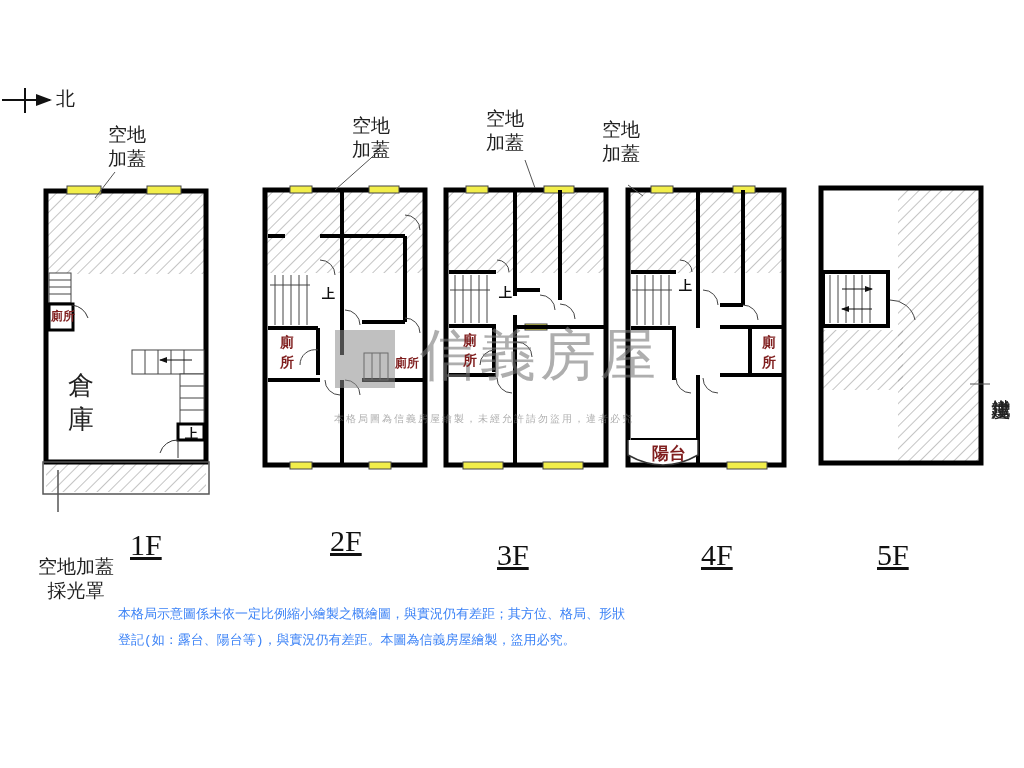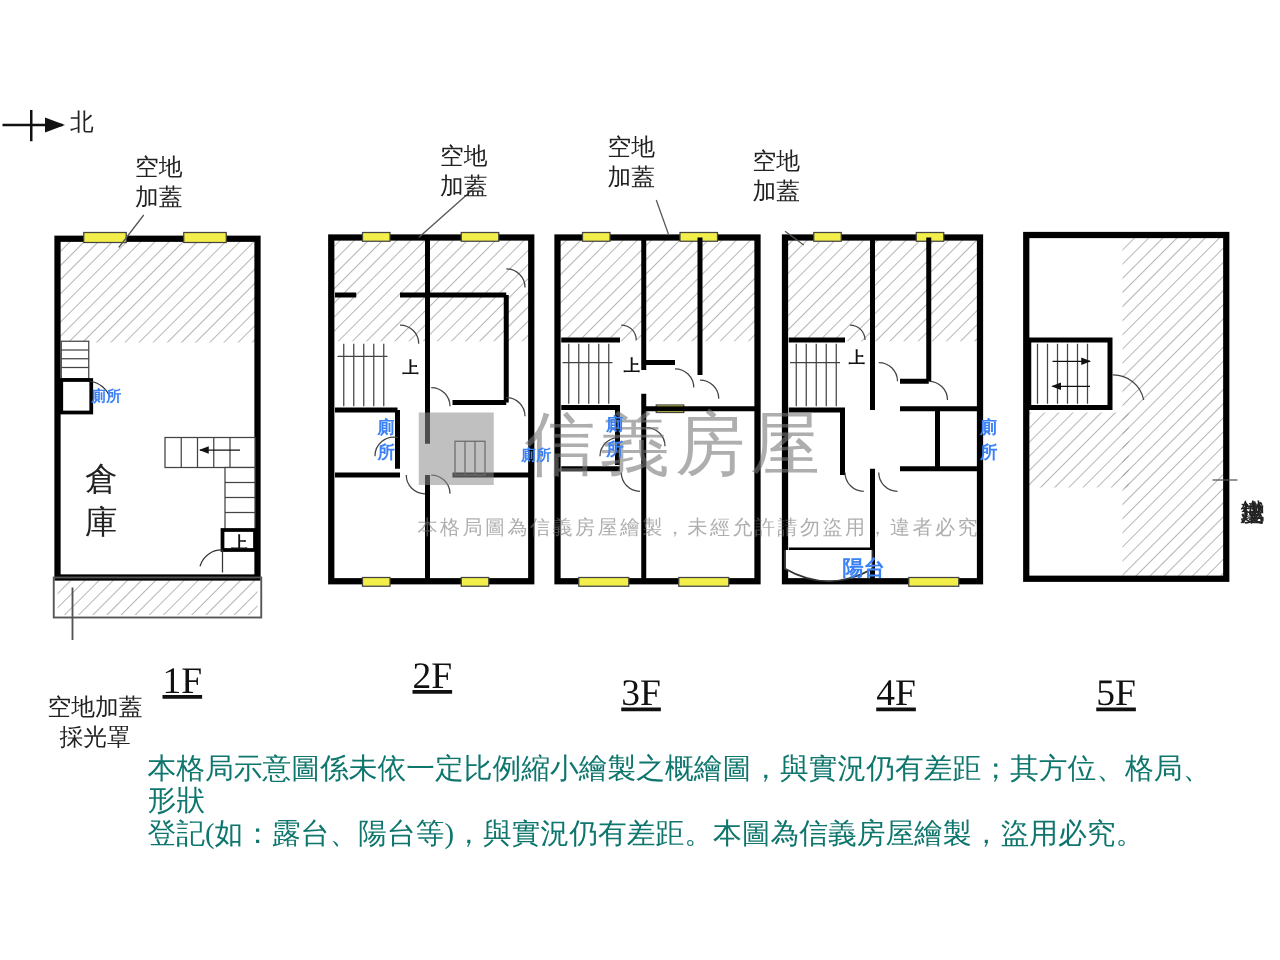--- a/index.html
+++ b/index.html
@@ -1,23 +1,23 @@
 <!DOCTYPE html>
 <html><head>
 <meta charset="utf-8">
 <style>
   html,body{margin:0;padding:0;background:#fff;}
   body{width:1024px;height:768px;position:relative;overflow:hidden;font-family:"DejaVu Serif","Liberation Serif",serif;color:#111;}
   svg.plan{position:absolute;left:0;top:0;}
   .lbl{position:absolute;font-family:"DejaVu Serif","Liberation Serif",serif;font-size:19px;line-height:24px;color:#222;text-align:center;}
   .floor{position:absolute;font-family:"Liberation Serif","DejaVu Serif",serif;font-size:30px;color:#111;text-decoration:underline;}
-  .room{position:absolute;font-family:Liberation Serif, serif;font-weight:bold;font-size:13px;line-height:15px;color:#3b82f6;margin-left:22px;}
-  .big{position:absolute;font-family:Liberation Mono, monospace;font-size:26px;line-height:34px;color:#222;}
+  .room{position:absolute;font-family:Liberation Mono, monospace;font-weight:bold;font-size:13px;line-height:15px;color:#7f1d1d;}
+  .big{position:absolute;font-family:Liberation Sans, sans-serif;font-size:26px;line-height:34px;color:#222;}
   .up{position:absolute;font-family:"DejaVu Serif",serif;font-weight:bold;font-size:13px;color:#111;}
-  .notes{position:absolute;left:118px;top:602px;width:860px;font-family:Liberation Serif, serif;font-size:23px;line-height:26px;color:#0f766e;}
+  .notes{position:absolute;left:118px;top:602px;width:860px;font-family:Liberation Mono, monospace;font-size:13px;line-height:26px;color:#3b82f6;}
   .wm{position:absolute;font-family:Liberation Mono, monospace;color:rgba(120,120,120,0.6);}
   .vert{writing-mode:vertical-rl;}
 </style>
 </head>
 <body>
 
 <svg class="plan" width="1024" height="768">
   <defs>
     <pattern id="hatch" width="8" height="8" patternUnits="userSpaceOnUse" patternTransform="rotate(45)">
       <line x1="0" y1="0" x2="0" y2="8" stroke="#8a8a8a" stroke-width="1"></line>
@@ -226,21 +226,21 @@
 <div class="lbl vert" style="left:990px;top:330px;height:110px;width:24px;line-height:24px;">增建鐵皮</div>
 
 <div class="floor" style="left:130px;top:528px;">1F</div>
 <div class="floor" style="left:330px;top:524px;">2F</div>
 <div class="floor" style="left:497px;top:538px;">3F</div>
 <div class="floor" style="left:701px;top:538px;">4F</div>
 <div class="floor" style="left:877px;top:538px;">5F</div>
 
 <div class="wm" style="left:335px;top:330px;width:60px;height:58px;background:rgba(140,140,140,0.55);"></div>
 <div class="wm" style="left:420px;top:328px;font-size:56px;line-height:62px;letter-spacing:4px;">信義房屋</div>
-<div class="wm" style="left:334px;top:412px;font-size:16px;letter-spacing:2px;">本格局圖為信義房屋繪製，未經允許請勿盜用，違者必究</div>
+<div class="wm" style="left:334px;top:412px;font-size:10px;letter-spacing:2px;">本格局圖為信義房屋繪製，未經允許請勿盜用，違者必究</div>
 
 <div class="big" style="left:68px;top:368px;width:30px;"><span>倉庫</span></div>
 <div class="room" style="left:51px;top:310px;font-size:12px;">廁所</div>
 <div class="up" style="left:185px;top:425px;">上</div>
 
 <div class="room" style="left:280px;top:333px;width:16px;font-size:14px;line-height:20px;">廁所</div>
 <div class="room" style="left:395px;top:357px;font-size:12px;">廁所</div>
 <div class="up" style="left:322px;top:285px;">上</div>
 
 <div class="room" style="left:463px;top:331px;width:16px;font-size:14px;line-height:20px;">廁所</div>

